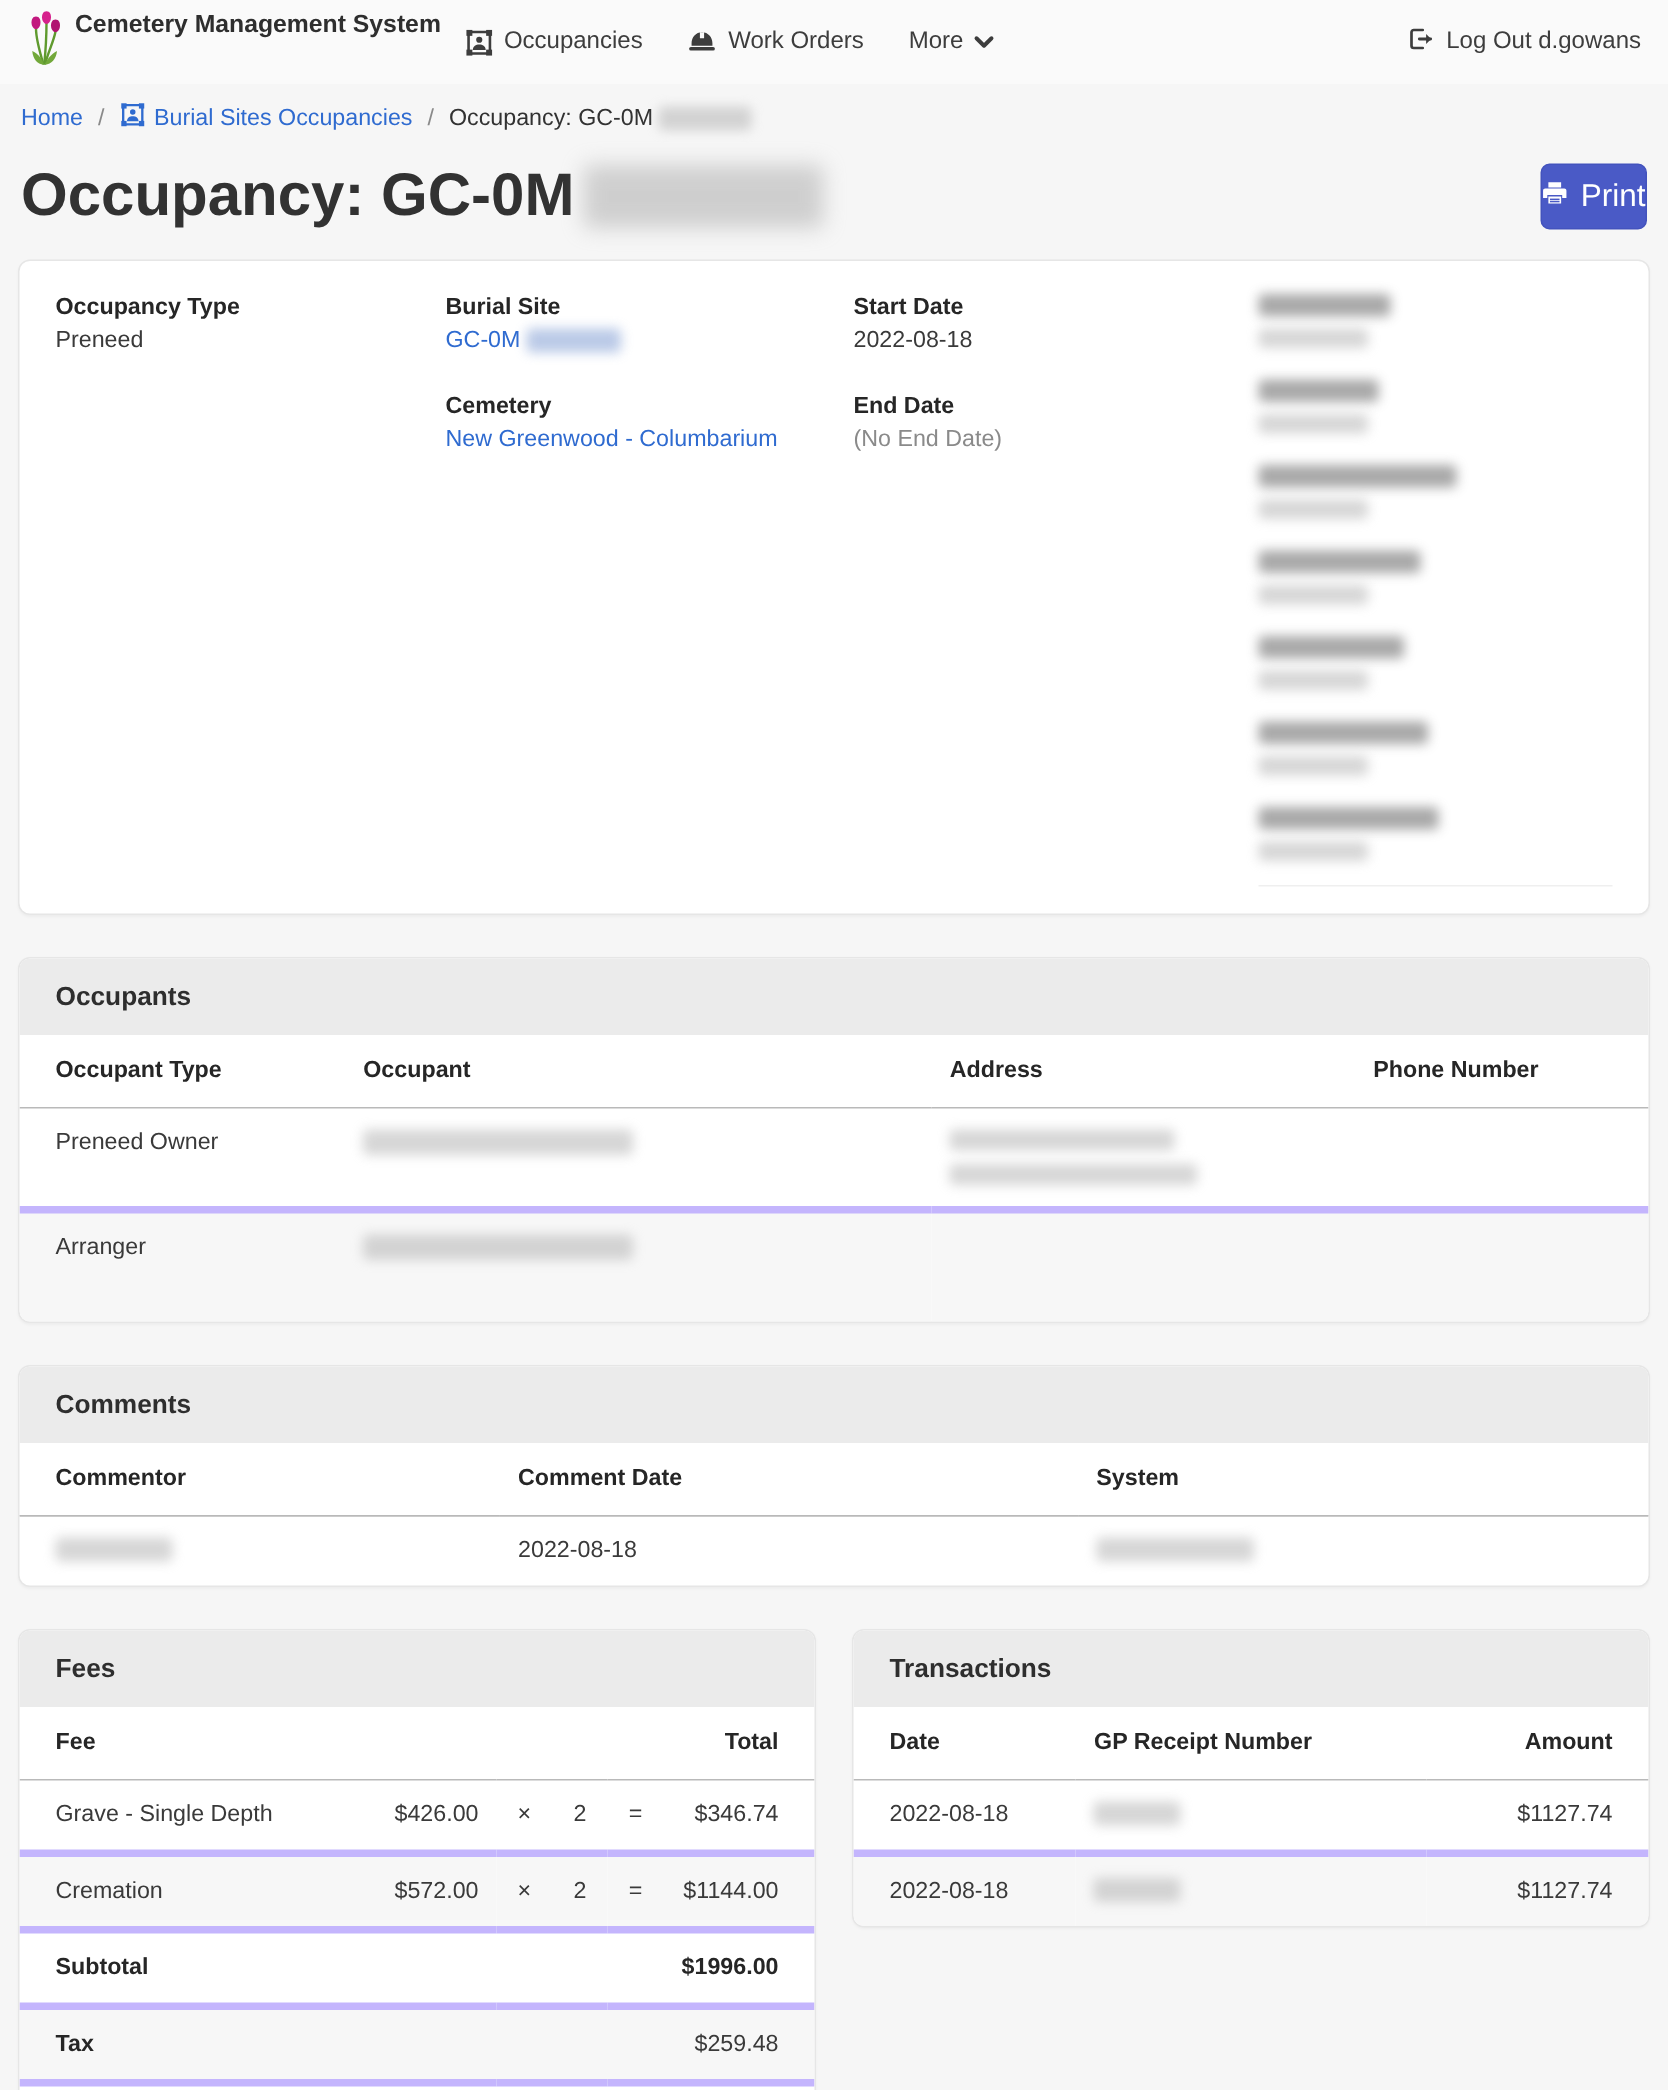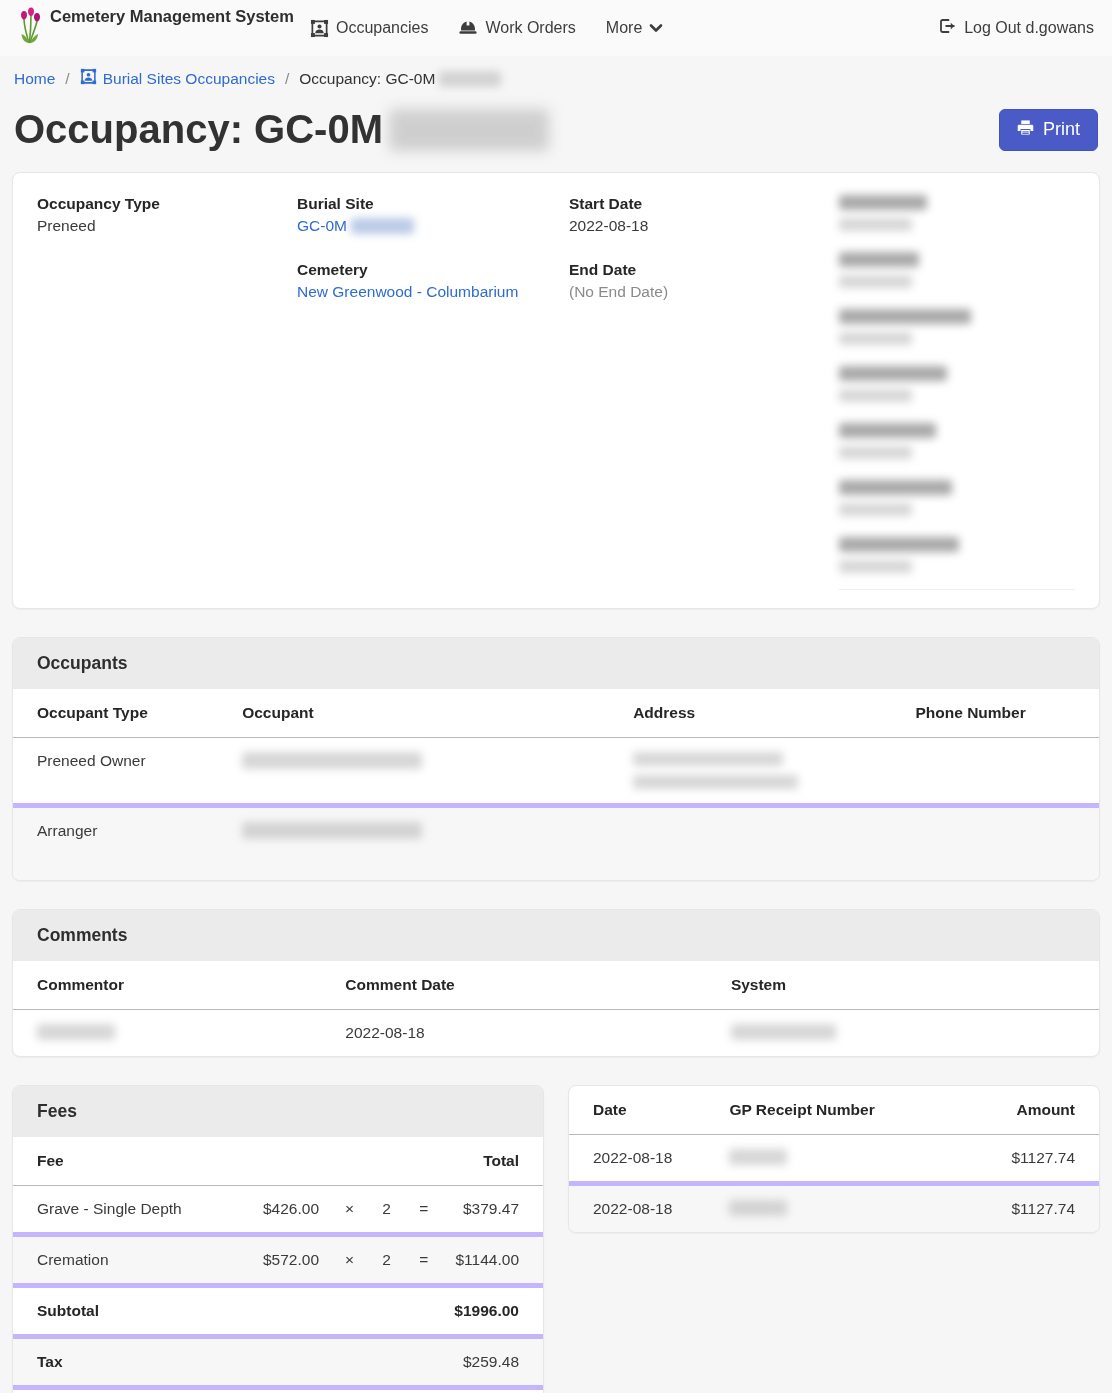--- a/index.html
+++ b/index.html
@@ -39,21 +39,21 @@
 
   
   .page-header {
     display:flex; align-items:center; justify-content:space-between;
     padding:8px 14px 20px 14px;
   }
   .page-title { font-size:40px; font-weight:600; color:#323232; display:flex; align-items:center; gap:6px; }
   .btn-print {
     display:flex; align-items:center; gap:9px;
     background:#4a5ac6; color:#fff; border:1px solid #4353bd;
-    font-size:18px; padding:9px 17px; border-radius:6px; cursor:pointer;
+    font-size:21px; padding:9px 0; border-radius:6px; cursor:pointer;
     font-family:"Liberation Sans", sans-serif;
   }
 
   
   .wrap { padding:0 12px 14px 12px; }
   .card {
     background:#fff; border:1px solid #e6e6e6; border-radius:8px;
     box-shadow:0 1px 2px rgba(0,0,0,.04); margin-bottom:28px; overflow:hidden;
   }
   .card-header {
@@ -378,21 +378,21 @@
             <th class="r">Total</th>
           </tr>
         </thead>
         <tbody>
           <tr>
             <td>Grave - Single Depth</td>
             <td class="r">$426.00</td>
             <td class="c">×</td>
             <td class="c">2</td>
             <td class="c">=</td>
-            <td class="r">$379.47</td>
+            <td class="r">$346.74</td>
           </tr>
           <tr class="striped">
             <td>Cremation</td>
             <td class="r">$572.00</td>
             <td class="c">×</td>
             <td class="c">2</td>
             <td class="c">=</td>
             <td class="r">$1144.00</td>
           </tr>
           <tr>
@@ -405,20 +405,21 @@
           </tr>
           <tr>
             <td class="bold" colspan="5">Grand Total</td>
             <td class="r bold">$2255.48</td>
           </tr>
         </tbody>
       </table>
     </div>
 
     <div class="card">
+      <div class="card-header">Transactions</div>
       <table>
         <colgroup>
             <col style="width:28%">
             <col style="width:44%">
             <col style="width:28%">
           </colgroup>
         <thead>
           <tr>
             <th>Date</th>
             <th>GP Receipt Number</th>

